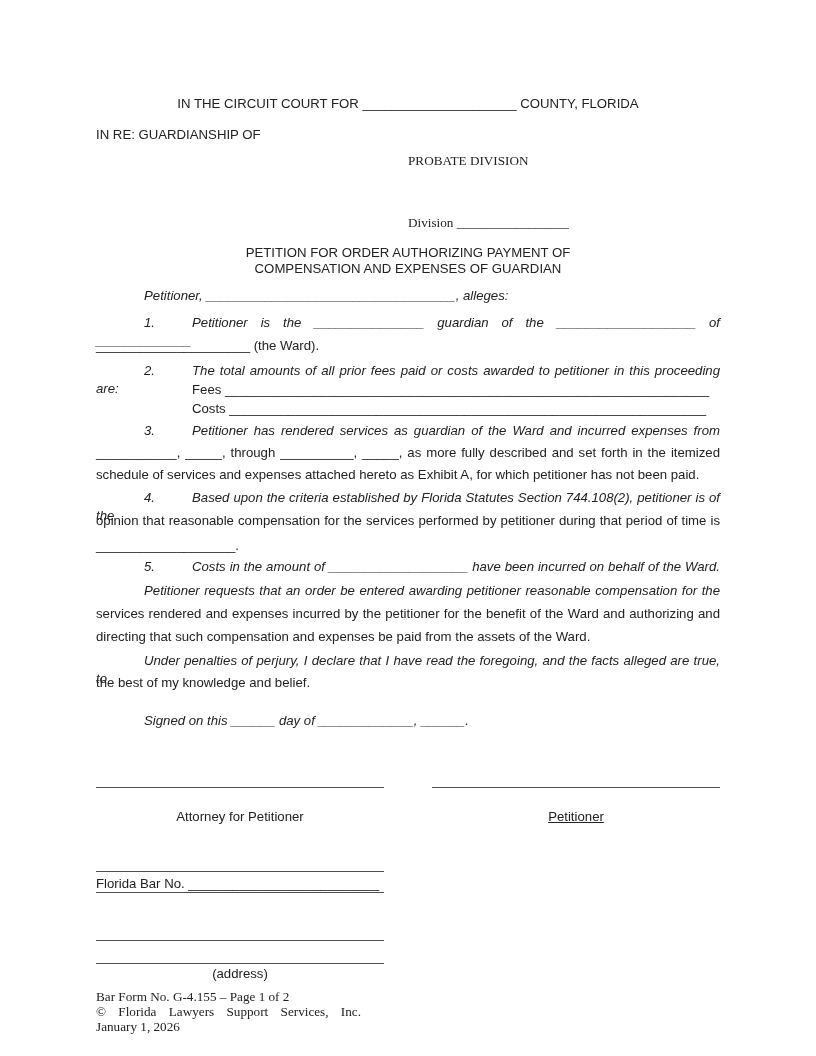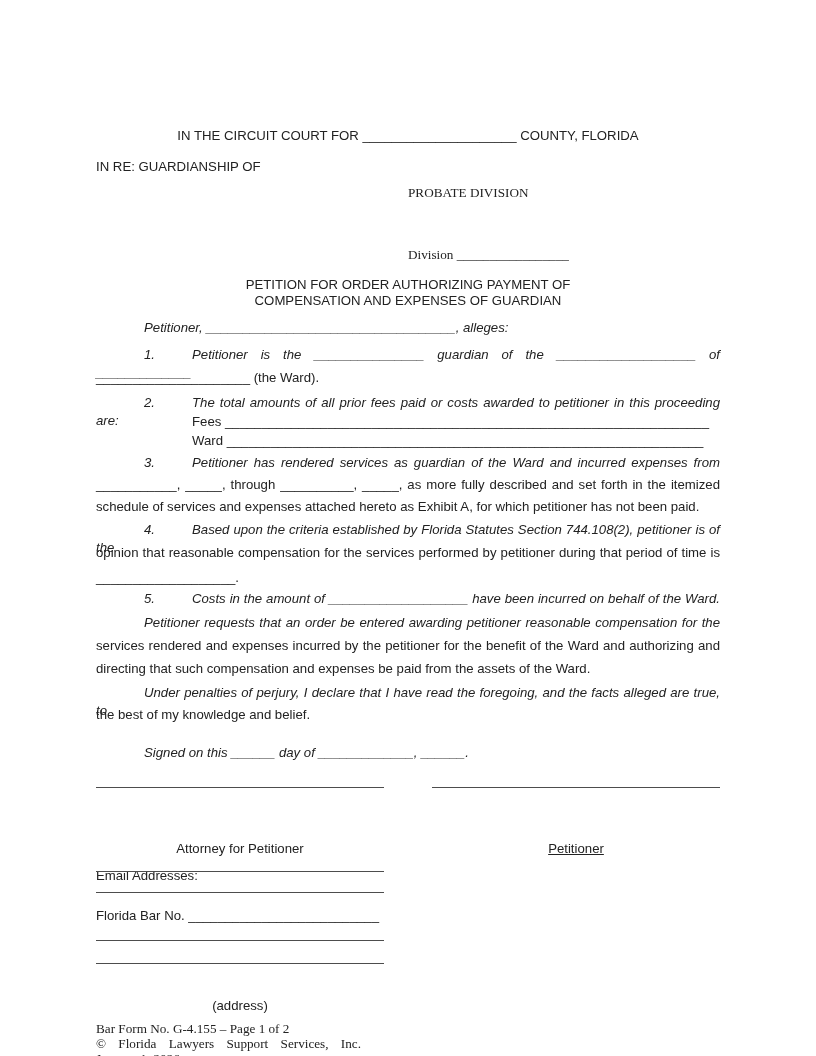--- a/index.html
+++ b/index.html
@@ -5,21 +5,21 @@
   html,body{margin:0;padding:0;background:#fff;}
   .page{
     position:relative;
     width:816px;height:1056px;
     background:#ffffff;
     overflow:hidden;
     font-family:"Liberation Sans","DejaVu Sans",sans-serif;
     font-size:13.2px;
     color:#222222;
   }
-  .ln{position:absolute;left:96px;width:624px;line-height:18px;margin-top:32px;}
+  .ln{position:absolute;left:96px;width:624px;line-height:18px;}
   .jl{text-align:justify;}
   .jl::after{content:"";display:inline-block;width:100%;height:0;}
   .ind{text-indent:48px;font-style:italic;}
   .num{display:inline-block;width:48px;text-indent:0;}
   .center{text-align:center;}
   .rt{left:408px;width:312px;font-family:Liberation Serif, serif;}
   .sub{left:192px;width:528px;}
   .half{width:288px;}
   .sigr{left:432px;text-decoration:underline;}
   .rule{position:absolute;height:0;border-top:1.6px solid #4d4d4d;width:288px;}
@@ -40,21 +40,21 @@
   <div class="ln center" style="top:244px">PETITION FOR ORDER AUTHORIZING PAYMENT OF</div>
   <div class="ln center" style="top:260px">COMPENSATION AND EXPENSES OF GUARDIAN</div>
 
   <div class="ln ind" style="top:287px">Petitioner, __________________________________, alleges:</div>
 
   <div class="ln ind jl" style="top:314px"><span class="num">1.</span><span>Petitioner is the _______________ guardian of the ___________________ of _____________</span></div>
   <div class="ln" style="top:337px">_____________________ (the Ward).</div>
 
   <div class="ln ind jl" style="top:362px"><span class="num">2.</span><span>The total amounts of all prior fees paid or costs awarded to petitioner in this proceeding are:</span></div>
   <div class="ln sub" style="top:381px">Fees __________________________________________________________________</div>
-  <div class="ln sub" style="top:400px">Ward _________________________________________________________________</div>
+  <div class="ln sub" style="top:400px">Costs _________________________________________________________________</div>
 
   <div class="ln ind jl" style="top:422px"><span class="num">3.</span><span>Petitioner has rendered services as guardian of the Ward and incurred expenses from</span></div>
   <div class="ln jl" style="top:444px">___________, _____, through __________, _____, as more fully described and set forth in the itemized</div>
   <div class="ln" style="top:466px">schedule of services and expenses attached hereto as Exhibit A, for which petitioner has not been paid.</div>
 
   <div class="ln ind jl" style="top:489px"><span class="num">4.</span><span>Based upon the criteria established by Florida Statutes Section 744.108(2), petitioner is of the</span></div>
   <div class="ln jl" style="top:512px">opinion that reasonable compensation for the services performed by petitioner during that period of time is</div>
   <div class="ln" style="top:537px">___________________.</div>
 
   <div class="ln ind jl" style="top:558px"><span class="num">5.</span><span>Costs in the amount of ___________________ have been incurred on behalf of the Ward.</span></div>
@@ -66,21 +66,20 @@
   <div class="ln ind jl" style="top:652px">Under penalties of perjury, I declare that I have read the foregoing, and the facts alleged are true, to</div>
   <div class="ln" style="top:674px">the best of my knowledge and belief.</div>
 
   <div class="ln ind" style="top:712px">Signed on this ______ day of _____________, ______.</div>
 
   <div class="rule" style="top:787px;left:96px"></div>
   <div class="rule" style="top:787px;left:432px"></div>
   <div class="ln half center" style="top:808px">Attorney for Petitioner</div>
   <div class="ln half center sigr" style="top:808px">Petitioner</div>
 
-  <div class="ln half" style="top:835px">Email Addresses:</div>
   <div class="rule" style="top:871px;left:96px"></div>
   <div class="rule" style="top:892px;left:96px"></div>
 
   <div class="ln half" style="top:875px">Florida Bar No. __________________________</div>
   <div class="rule" style="top:940px;left:96px"></div>
   <div class="rule" style="top:963px;left:96px"></div>
   <div class="ln half center" style="top:965px">(address)</div>
 
   <div class="ln foot" style="top:989px">Bar Form No. G-4.155 – Page 1 of 2</div>
   <div class="ln foot fjust" style="top:1004px">© Florida Lawyers Support Services, Inc.</div>

